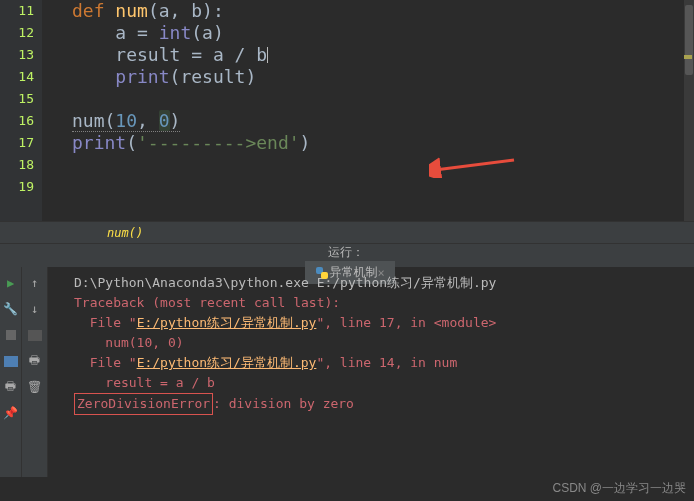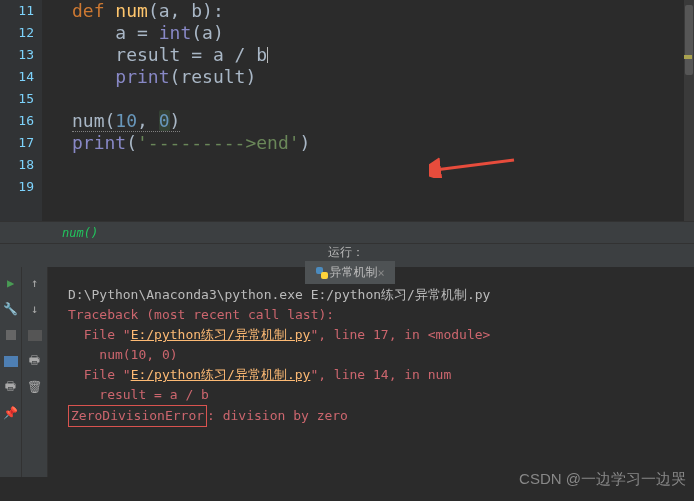--- a/index.html
+++ b/index.html
@@ -7,37 +7,37 @@
   background: #2b2b2b;
   font-family: "Microsoft YaHei", Consolas, monospace;
   font-size: 13px;
   color: #a9b7c6;
   width: 694px;
   height: 501px;
   overflow: hidden;
   position: relative;
 }
 .editor-area { display: flex; height: 221px; }
-.gutter { width: 42px; background: #313335; color: #7dd3fc; text-align: right; padding-right: 8px; line-height: 22px; font-family: Consolas, monospace; position: relative; }
+.gutter { width: 42px; background: #313335; color: #bef264; text-align: right; padding-right: 8px; line-height: 22px; font-family: Consolas, monospace; position: relative; }
 .gutter-line { height: 22px; position: relative; }
 .fold { position: absolute; left: 52px; top: 3px; width: 10px; height: 10px; border: 1px solid #606366; opacity: 0.5; }
 .fold::before { content: "−"; position: absolute; left: 1px; top: -4px; font-size: 10px; }
 .collapse-line { position: absolute; left: 57px; top: 13px; width: 1px; height: 108px; background: #555; opacity: 0.5; }
 .hint-bulb { position: absolute; left: 75px; top: 67px; width: 14px; height: 14px; }
 .code-area { flex: 1; background: #2b2b2b; padding-left: 30px; line-height: 22px; font-family: Consolas, monospace; font-size: 18px; position: relative; }
 .code-line { height: 22px; white-space: pre; position: relative; }
 .kw { color: #cc7832; }
 .fn { color: #ffc66d; }
 .bi { color: #8888c6; }
 .num { color: #6897bb; }
 .str { color: #6a8759; }
 .var { color: #a9b7c6; }
 .underline-warn { border-bottom: 1px dotted #808080; }
 .caret-line::after { content: ""; position: absolute; display: inline-block; width: 1px; height: 16px; background: #bbb; margin-left: 0; top: 3px; }
-.breadcrumb { height: 22px; background: #3c3f41; padding-left: 62px; color: #22c55e; font-size: 12px; line-height: 22px; font-style: italic; font-family: Consolas, monospace; border-top: 1px solid #323232; }
+.breadcrumb { height: 22px; background: #3c3f41; padding-left: 107px; color: #fde047; font-size: 12px; line-height: 22px; font-style: italic; font-family: Consolas, monospace; border-top: 1px solid #323232; }
 .run-header { height: 24px; background: #3c3f41; display: flex; align-items: center; border-top: 1px solid #323232; padding-left: 6px; color: #bbb; font-size: 12px; flex-direction: column; }
 .run-header-label { margin-right: 8px; }
 .run-tab { background: #4e5254; padding: 3px 10px; display: flex; align-items: center; gap: 0; }
 .py-icon { width: 14px; height: 14px; display: inline-block; position: relative; }
 .py-icon::before { content: ""; position: absolute; width: 7px; height: 7px; background: #4b8bbe; border-radius: 2px; top: 1px; left: 1px; }
 .py-icon::after { content: ""; position: absolute; width: 7px; height: 7px; background: #ffd43b; border-radius: 2px; bottom: 1px; right: 1px; }
 .close-x { color: #888; font-size: 12px; }
 .run-body { display: flex; background: #2b2b2b; height: 210px; }
 .run-gutter-left { width: 22px; background: #3c3f41; border-right: 1px solid #323232; padding-top: 8px; display: flex; flex-direction: column; align-items: center; gap: 10px; }
 .run-gutter-mid { width: 26px; background: #3c3f41; border-right: 1px solid #323232; padding-top: 8px; display: flex; flex-direction: column; align-items: center; gap: 10px; }
@@ -45,28 +45,28 @@
 .play { color: #499c54; }
 .wrench { color: #aaa; }
 .stop { width: 10px; height: 10px; background: #666; }
 .wrap { width: 14px; height: 11px; background: #555; }
 .wrap-active { background: #4e7fb3; }
 .printer { color: #aaa; }
 .pin { color: #aaa; }
 .arrow-up { color: #aaa; }
 .arrow-down { color: #aaa; }
 .trash { color: #aaa; }
-.console { flex: 1; padding: 6px 20px; font-family: Consolas, "Microsoft YaHei", monospace; font-size: 13px; line-height: 20px; color: #bbb; margin-top: 12px; }
+.console { flex: 1; padding: 6px 26px; font-family: Consolas, "Microsoft YaHei", monospace; font-size: 13px; line-height: 20px; color: #bbb; }
 .out-line { white-space: pre; }
 .err { color: #cc666e; }
 .link { color: #fdba74; text-decoration: underline; }
 .err-box { border: 1.5px solid #d9534f; display: inline-block; padding: 0 2px; }
 .arrow-annotation { position: absolute; left: 270px; top: 2px; }
 .arrow-svg { width: 90px; height: 22px; }
-.watermark { position: absolute; right: 8px; bottom: 12px; color: #888; font-size: 15px; font-family: "Microsoft YaHei", sans-serif; }
+.watermark { position: absolute; right: 8px; bottom: 4px; color: #888; font-size: 12px; font-family: "Microsoft YaHei", sans-serif; }
 .scrollbar-track { position: absolute; right: 0; top: 0; width: 10px; height: 221px; background: #3a3a3a; }
 .scrollbar-thumb { position: absolute; right: 1px; top: 5px; width: 8px; height: 70px; background: #565656; border-radius: 2px; }
 .warn-marker { position: absolute; right: 2px; top: 55px; width: 8px; height: 4px; background: #a9a24f; }
 .highlight-arg { background: #344134; border-radius: 2px; }
 </style>
 </head>
 <body>
 
 <div class="editor-area">
   <div class="gutter">

